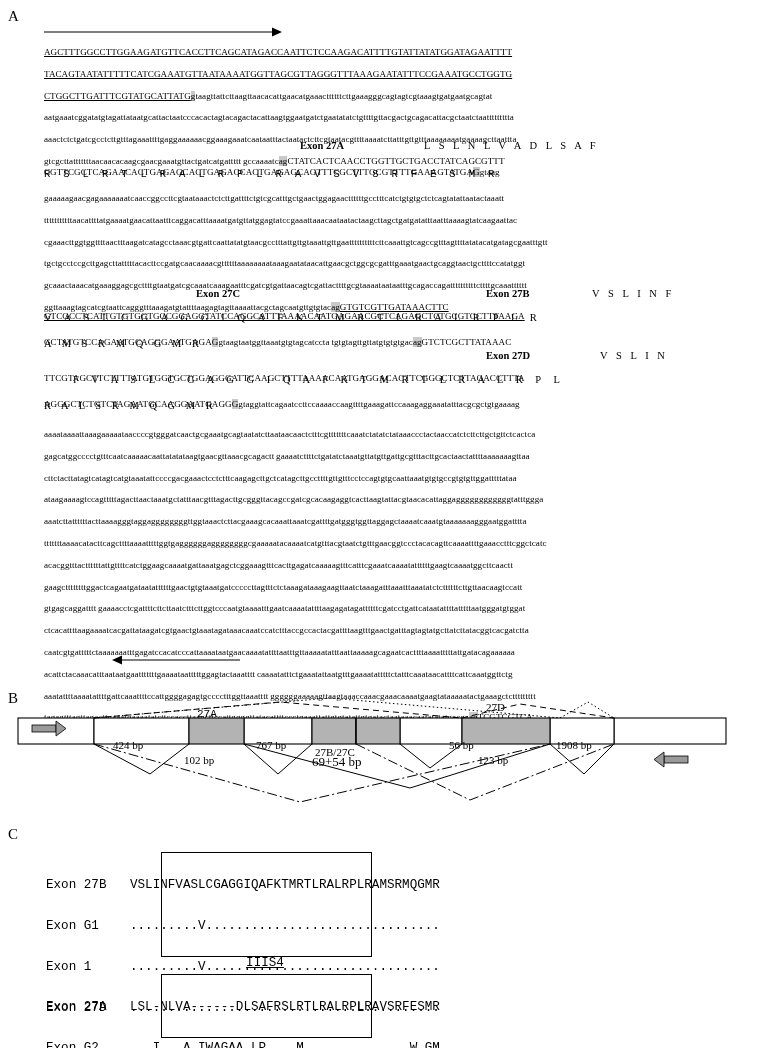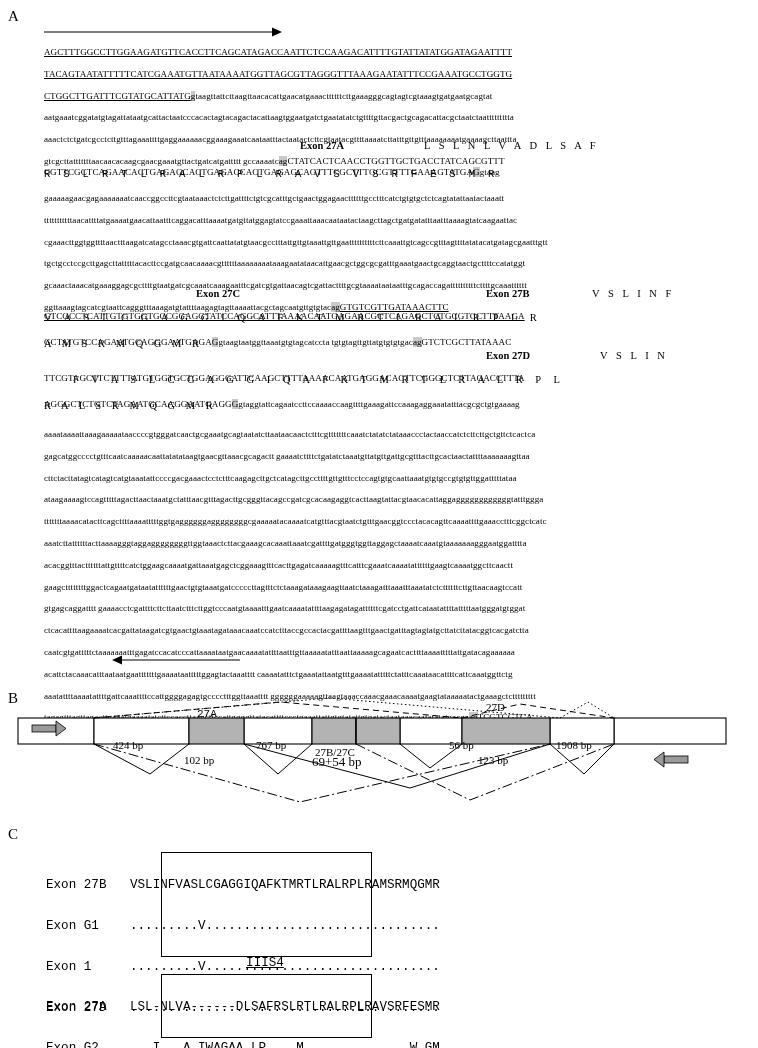--- a/index.html
+++ b/index.html
@@ -119,22 +119,22 @@
   <div class="seqblock" style="top:388px;">
 <span class="seqline">AGGGCTCTGTCTAGAATGCAAGGAATGAGG<span class="hl">G</span>gtaggtattcagaatccttccaaaaccaagttttgaaagattccaaagaggaaatatttacgcgctgtgaaaag</span>
   </div>
   <div style="position:absolute;left:44px;top:400px;font-size:10.5px;letter-spacing:4.0px;font-family:'Liberation Serif',serif;">R A L S R M Q G M R</div>
 
   <div class="seqblock" style="top:418px;">
 <span class="seqline">aaaataaaattaaagaaaaataaccccgtgggatcaactgcgaaatgcagtaatatcttaataacaactctttcgtttttttcaaatctatatctataaaccctactaaccatctcttcttgctgttctcactca</span>
 <span class="seqline">gagcatggcccctgtttcaatcaaaaacaattatatataagtgaacgttaaacgcagactt gaaaatcttttctgatatctaaatgttatgttgattgcgtttacttgcactaactattttaaaaaaagttaa</span>
 <span class="seqline">cttctacttatagtcatagtcatgtaaatattccccgacgaaactcctctttcaagagcttgctcatagcttgccttttgttgtttcctccagtgtgcaattaaatgtgtgccgtgtgttggatttttataa</span>
 <span class="seqline">ataagaaaagtccagtttttagacttaactaaatgctatttaacgtttagacttgcgggttacagccgatcgcacaagaggtcacttaagtattacgtaacacattaggaggggggggggggtatttggga</span>
+<span class="seqline">aaatcttattttttacttaaaagggtaggaggggggggttggtaaactcttacgaaagcacaaattaaatcgattttgatgggtggttaggagctaaaatcaaatgtaaaaaaagggaatggatttta</span>
 <span class="seqline">tttttttaaaacatacttcagcttttaaaatttttggtgaggggggaggggggggcgaaaaatacaaaatcatgtttacgtaatctgtttgaacggtccctacacagttcaaaattttgaaacctttcggctcatc</span>
-<span class="seqline">aaatcttattttttacttaaaagggtaggaggggggggttggtaaactcttacgaaagcacaaattaaatcgattttgatgggtggttaggagctaaaatcaaatgtaaaaaaagggaatggatttta</span>
 <span class="seqline">acacggtttacttttttattgttttcatctggaagcaaaatgattaaatgagctcggaaagtttcacttgagatcaaaaagtttcatttcgaaatcaaaatattttttgaagtcaaaatggcttcaactt</span>
 <span class="seqline">gaagcttttttttggactcagaatgataatattttttgaactgtgtaaatgatcccccttagtttctctaaagataaagaagttaatctaaagatttaaatttaaatatctcttttttcttgttaacaagtccatt</span>
 <span class="seqline">gtgagcaggatttt gaaaacctcgattttcttcttaatctttcttggtcccaatgtaaaatttgaatcaaaatattttaagagatagattttttcgatcctgattcataatattttatttttaatgggatgtggat</span>
 <span class="seqline">ctcacattttaagaaaatcacgattataagatcgtgaactgtaaatagataaacaaatccatctttaccgccactacgattttaagtttgaactgatttagtagtatgcttatcttatacggtcacgatctta</span>
 <span class="seqline">caatcgtgatttttctaaaaaaatttgagatccacatcccattaaaataatgaacaaaatattttaatttgttaaaaatatttaattaaaaagcagaatcacttttaaaatttttattgatacagaaaaaa</span>
 <span class="seqline">acattctacaaacatttaataatgaatttttttgaaaataatttttggagtactaaatttt caaaatatttctgaaatattaatgtttgaaaatatttttctatttcaaataacattttcattcaaatggttctg</span>
 <span class="seqline">aaatattttaaaatattttgattcaaattttccattggggagagtgcccctttggttaaatttt ggggggaaaaagttaagtaaaccaaacgaaacaaaatgaagtataaaaatactgaaagctcttttttttt</span>
 <span class="seqline">tagagtttagttagaattgaaatgaaaatatcttccaccttaagcttccattggggttatacattttccctgaaattattgtgtatattgtgatactaataaacaatatatatgacga<span class="hl">ag</span>TCGTCGTCA</span>
 <span class="seqline">ACGCATTAGTAG<span class="ul">AAGCCATACCATCTATCTTCAACG</span></span>
   </div>

